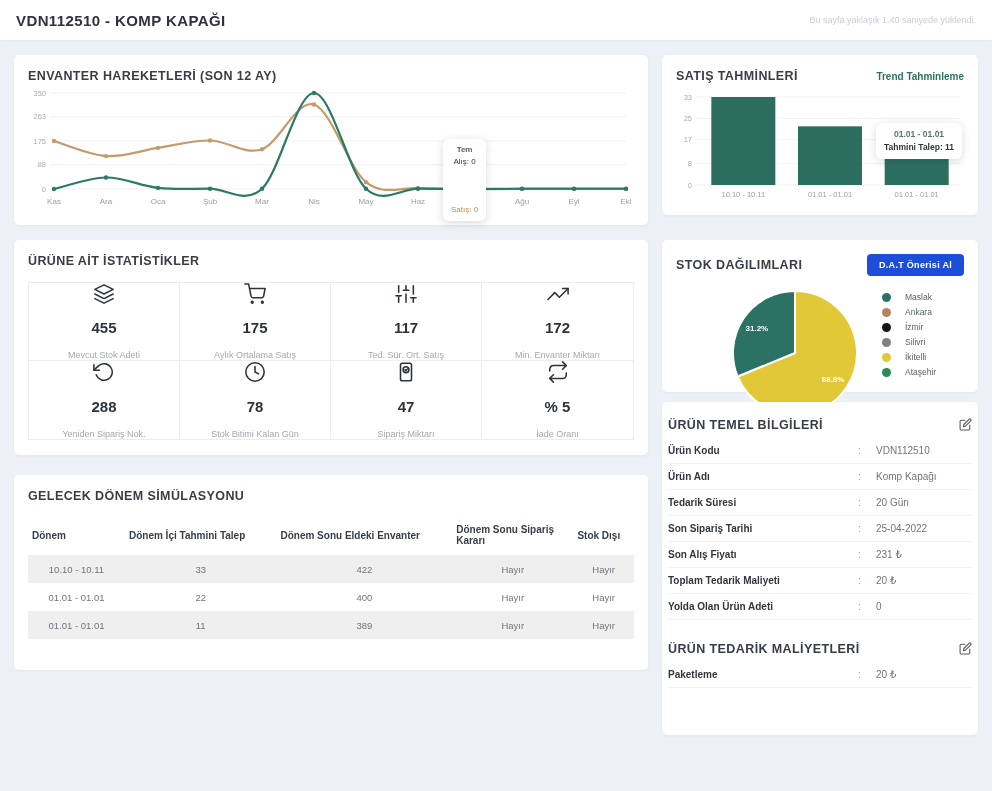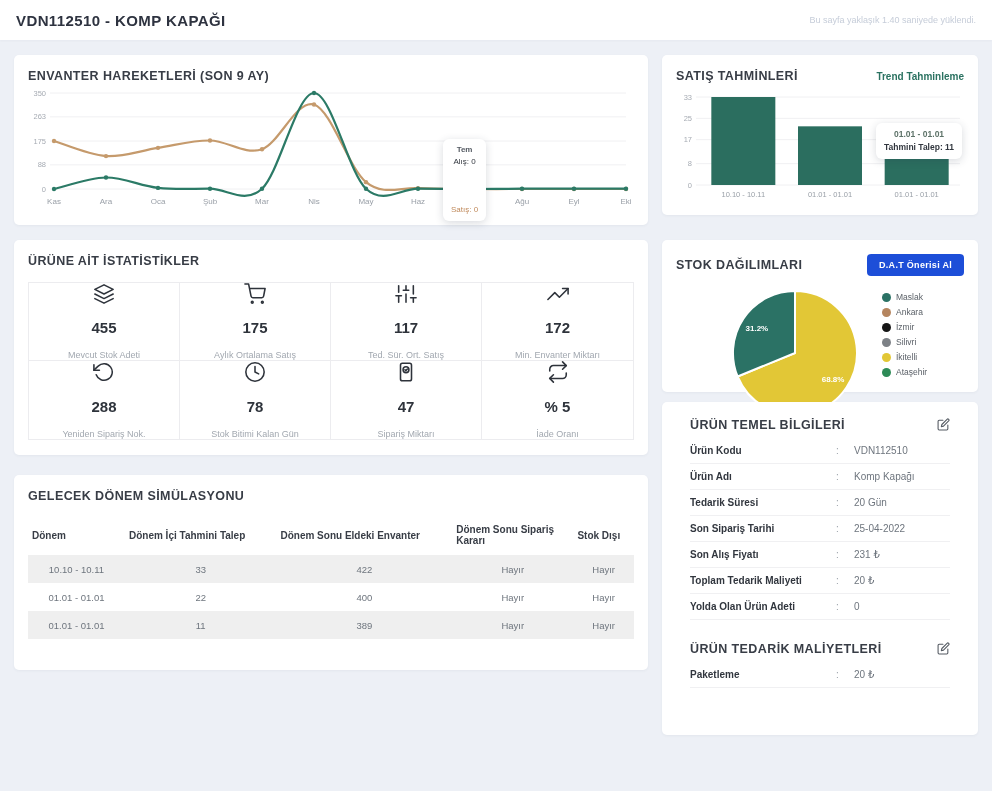--- a/index.html
+++ b/index.html
@@ -74,26 +74,26 @@
   
   #card-pie { height:152px; margin-bottom:10px; }
   .btn-tan {
     background:#1d4ed8; color:#fff; border:none; border-radius:4px;
     font-size:9px; font-weight:bold; padding:6px 12px; letter-spacing:.3px;
     font-family:inherit; cursor:pointer;
   }
   .pie-area { position:relative; height:152px; }
   .pie-area svg { position:absolute; left:44px; top:2px; }
   .pie-legend { position:absolute; left:206px; top:16px; }
-  .legend-item { display:flex; align-items:center; gap:5px; margin-bottom:5px; }
+  .legend-item { display:flex; align-items:center; gap:14px; margin-bottom:5px; }
   .legend-dot { width:9px; height:9px; border-radius:50%; flex:none; }
   .legend-label { font-size:8.5px; color:#5b6168; }
 
   
-  #card-info { height:333px; overflow:hidden; padding:16px 28px; }
+  #card-info { height:333px; overflow:hidden; padding:16px 6px; }
   .edit-btn { color:#555b63; background:none; border:none; cursor:pointer; height:14px; }
   .kv-rows { margin-top:6px; }
   .kv-row {
     display:grid; grid-template-columns:1fr 18px 96px; align-items:center;
     height:26px; border-bottom:1px solid #f0f0f2; font-size:10px;
   }
   .kv-label { font-weight:bold; color:#31363e; }
   .kv-colon { color:#9aa0a8; }
   .kv-value { color:#6e757e; }
   .sub-head { margin-top:22px; }
@@ -106,21 +106,21 @@
 <header class="topbar">
   <h1>VDN112510 - KOMP KAPAĞI</h1>
   <span class="load-info">Bu sayfa yaklaşık 1.40 saniyede yüklendi.</span>
 </header>
 
 <div class="layout">
 
   <div class="col-left">
 
     <section class="card" id="card-line">
-      <h2>ENVANTER HAREKETLERİ (SON 9 AY)</h2>
+      <h2>ENVANTER HAREKETLERİ (SON 12 AY)</h2>
       <div class="chart-wrap">
         <svg id="line-svg" width="606" height="122">
             <line x1="22" y1="100" x2="598" y2="100" stroke="#f0f0f2" stroke-width="1"></line>
             <text x="18" y="102.5" font-size="7.5" fill="#a6abb3" text-anchor="end">0</text>
             <line x1="22" y1="75.86285714285714" x2="598" y2="75.86285714285714" stroke="#f0f0f2" stroke-width="1"></line>
             <text x="18" y="78.36285714285714" font-size="7.5" fill="#a6abb3" text-anchor="end">88</text>
             <line x1="22" y1="52" x2="598" y2="52" stroke="#f0f0f2" stroke-width="1"></line>
             <text x="18" y="54.5" font-size="7.5" fill="#a6abb3" text-anchor="end">175</text>
             <line x1="22" y1="27.862857142857138" x2="598" y2="27.862857142857138" stroke="#f0f0f2" stroke-width="1"></line>
             <text x="18" y="30.362857142857138" font-size="7.5" fill="#a6abb3" text-anchor="end">263</text>

